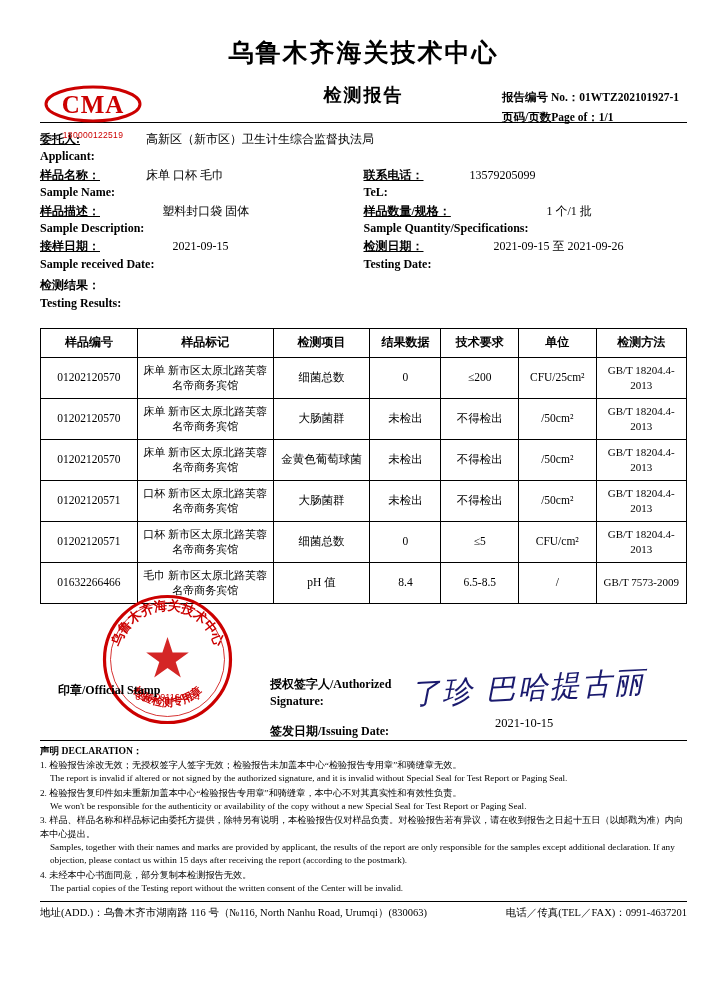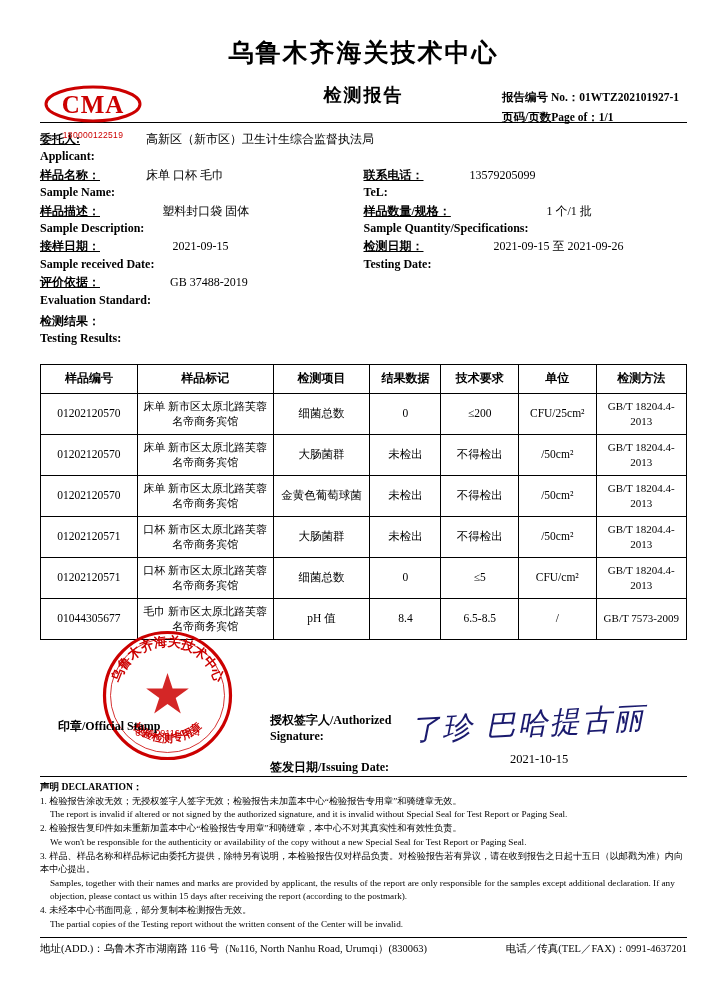--- a/index.html
+++ b/index.html
@@ -199,21 +199,20 @@
     font-family: "DejaVu Serif", serif;
     font-style: italic;
     letter-spacing: 2px;
     transform: rotate(-3deg);
   }
   .issue-date {
     position: absolute;
     left: 455px;
     top: 96px;
     font-size: 12.5px;
-    margin-left: 15px;
   }
 
   
   .hr-decl {
     border: none;
     border-top: 1.2px solid #000;
     margin: 0 40px;
   }
   .decl {
     margin: 3px 40px 0 40px;
@@ -329,29 +328,20 @@
       </div>
       <div class="info-col">
         <div class="lbl label-cell wide">
           <span class="cn">检测日期：</span>
           <span class="en">Testing Date:</span>
         </div>
         <div class="val">2021-09-15 至 2021-09-26</div>
       </div>
     </div>
 
-    <div class="info-row single">
-      <div class="info-col">
-        <div class="lbl label-cell wide">
-          <span class="cn">评价依据：</span>
-          <span class="en">Evaluation Standard:</span>
-        </div>
-        <div class="val">GB 37488-2019</div>
-      </div>
-    </div>
   </div>
 
   <div class="results-label">
     <span class="cn" style="display:block">检测结果：</span>
     <span class="en" style="display:block">Testing Results:</span>
   </div>
 
   <table class="results">
     <thead>
       <tr>
@@ -404,21 +394,21 @@
       <tr>
         <td>01202120571</td>
         <td class="sample-mark">口杯 新市区太原北路芙蓉名帝商务宾馆</td>
         <td>细菌总数</td>
         <td>0</td>
         <td>≤5</td>
         <td>CFU/cm²</td>
         <td class="method">GB/T 18204.4-2013</td>
       </tr>
       <tr>
-        <td>01044305677</td>
+        <td>01632266466</td>
         <td class="sample-mark">毛巾 新市区太原北路芙蓉名帝商务宾馆</td>
         <td>pH 值</td>
         <td>8.4</td>
         <td>6.5-8.5</td>
         <td>/</td>
         <td class="method">GB/T 7573-2009</td>
       </tr>
     </tbody>
   </table>
 

